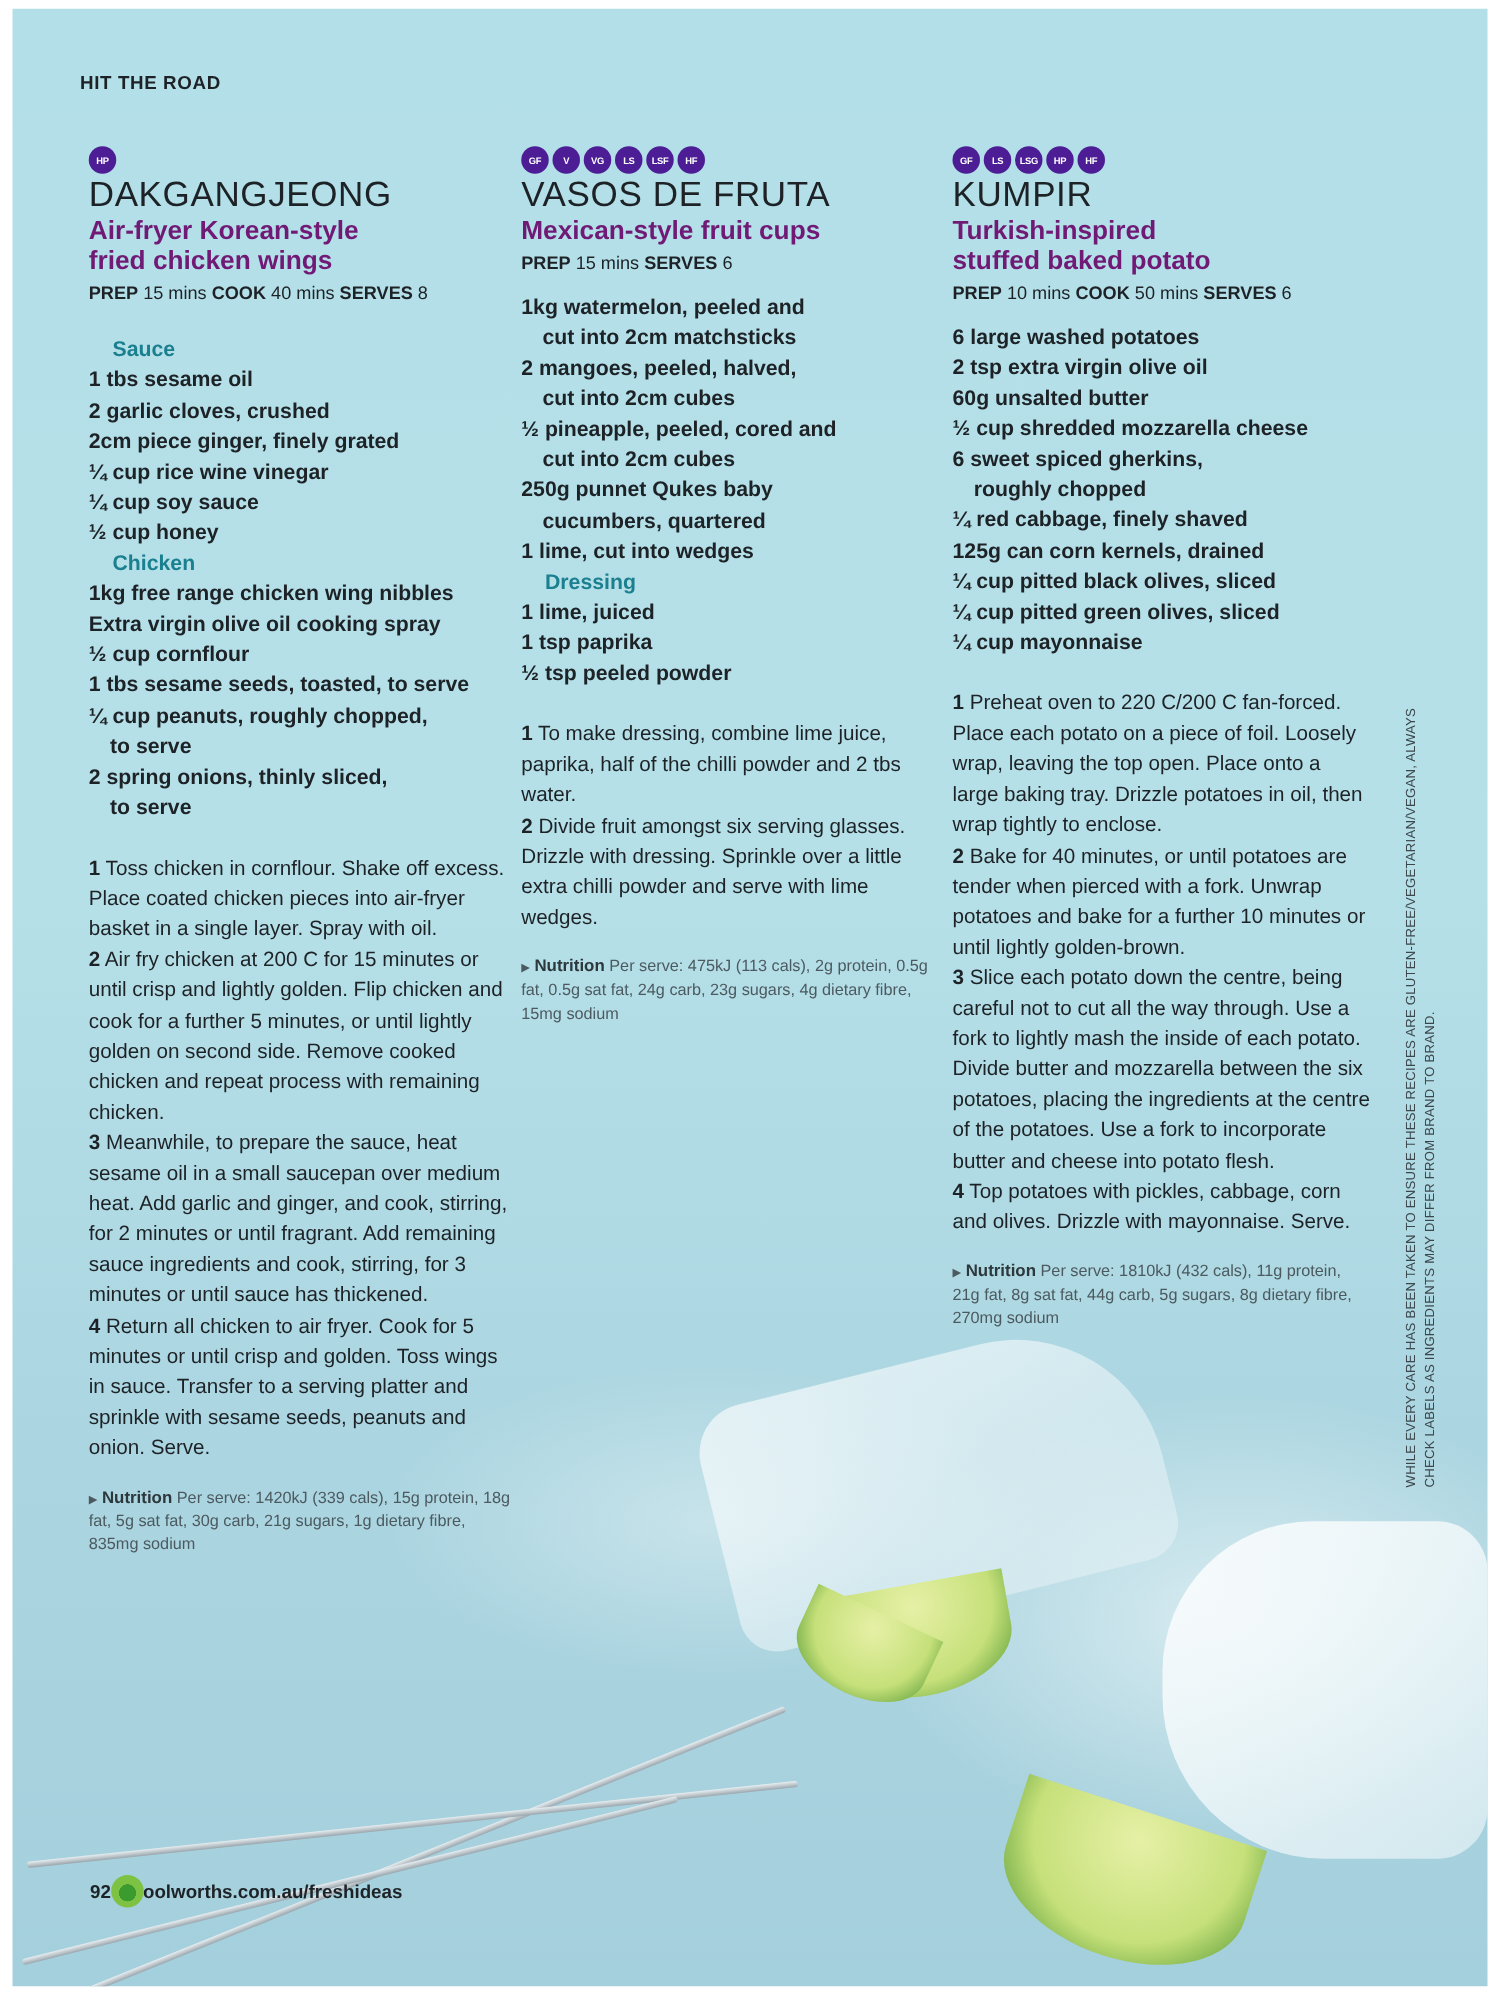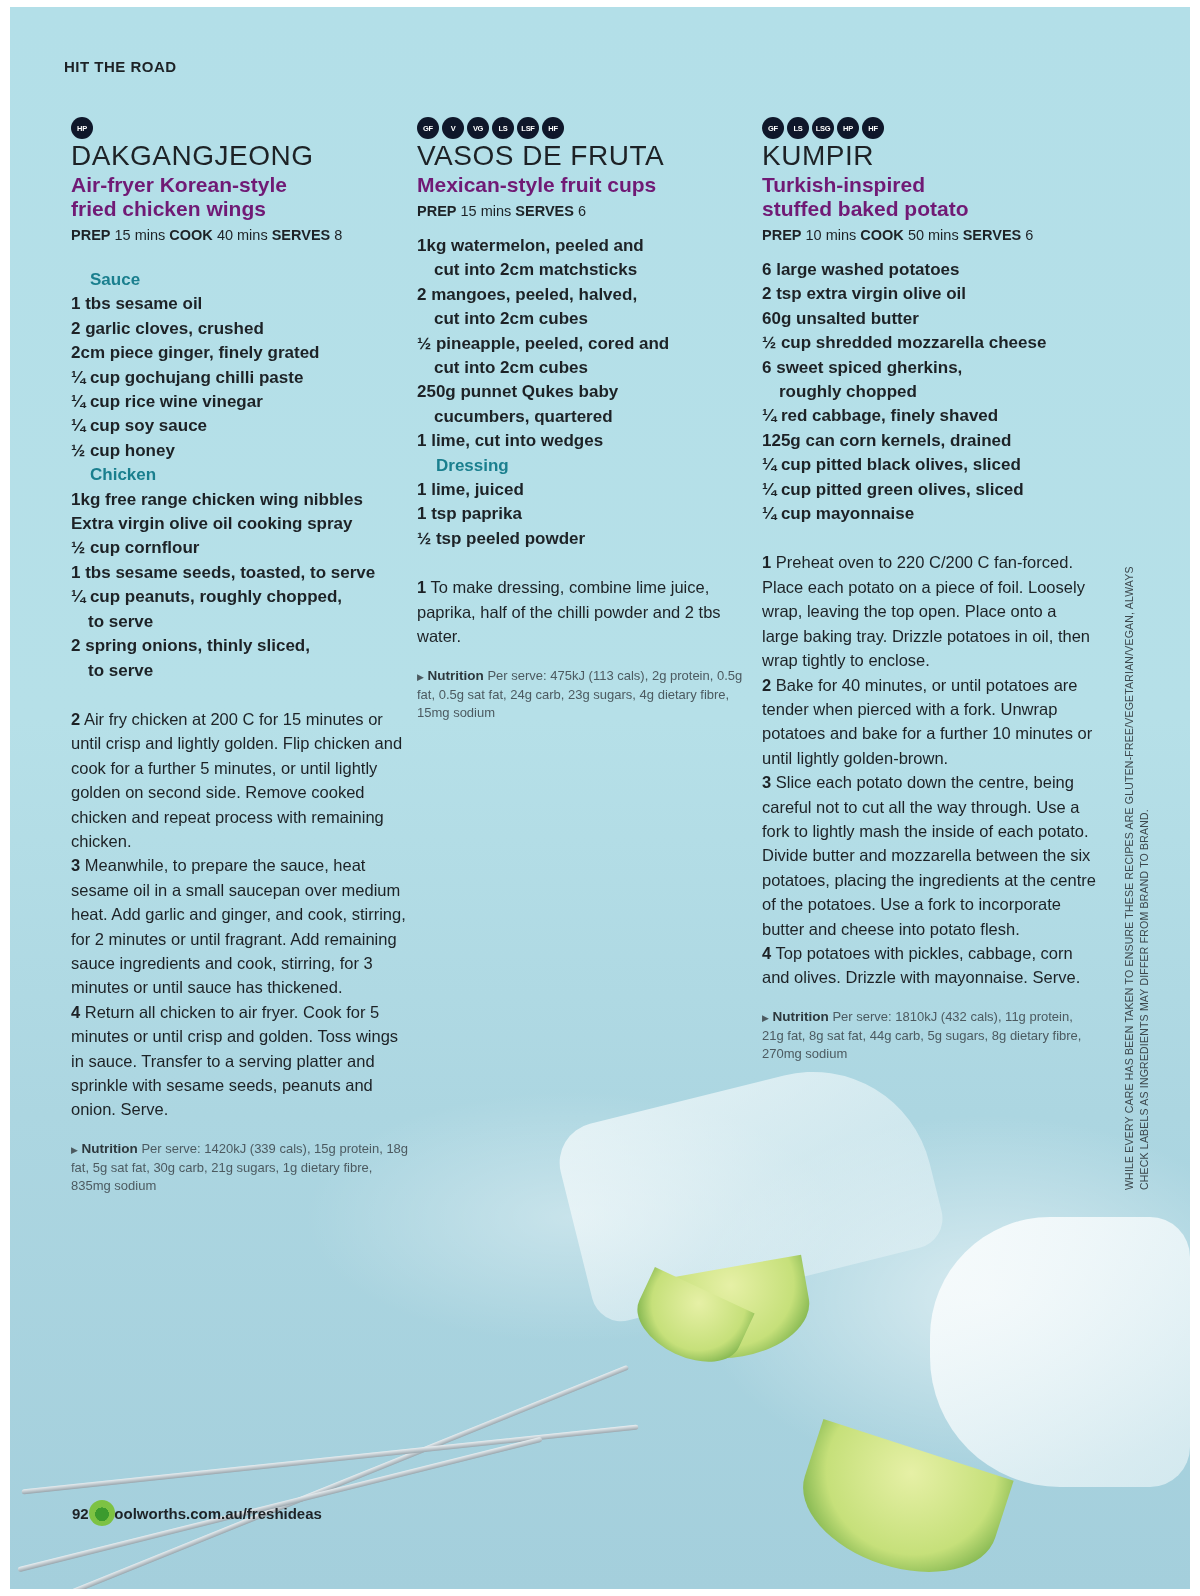--- a/index.html
+++ b/index.html
@@ -47,21 +47,21 @@
     position: absolute; left: 64px; top: 58px; font-weight: 700; font-size: 15px;
     letter-spacing: 0.5px; color: #1d2226;
   }
   .col { position: absolute; top: 117px; }
   .col1 { left: 71px; width: 340px; }
   .col2 { left: 417px; width: 335px; }
   .col3 { left: 762px; width: 335px; }
 
   .badges { display: flex; gap: 3px; height: 22px; margin-bottom: 2px; }
   .badge {
-    width: 22px; height: 22px; border-radius: 50%; background: #0f172a; color: #fff;
+    width: 22px; height: 22px; border-radius: 50%; background: #4c1d95; color: #fff;
     font-size: 7.5px; font-weight: 700; display: flex; align-items: center; justify-content: center;
     letter-spacing: -0.3px;
   }
   .title-en {
     font-size: 28px; font-weight: 400; letter-spacing: 0.5px; line-height: 30px;
     color: #1d2226; text-transform: uppercase; margin-top: 1px;
   }
   .subtitle {
     font-size: 21px; font-weight: 700; line-height: 24px; color: #701a75; margin-top: 2px;
   }
@@ -138,24 +138,20 @@
             </div>
       <div class="ing">
               <span>2 garlic cloves, crushed</span>
               
             </div>
       <div class="ing">
               <span>2cm piece ginger, finely grated</span>
               
             </div>
       <div class="ing">
-              <span>¼ cup gochujang chilli paste</span>
-              
-            </div>
-      <div class="ing">
               <span>¼ cup rice wine vinegar</span>
               
             </div>
       <div class="ing">
               <span>¼ cup soy sauce</span>
               
             </div>
       <div class="ing">
               <span>½ cup honey</span>
               
@@ -180,20 +176,21 @@
       <div class="ing">
               <span>¼ cup peanuts, roughly chopped,</span>
               <span class="cont">to serve</span>
             </div>
       <div class="ing">
               <span>2 spring onions, thinly sliced,</span>
               <span class="cont">to serve</span>
             </div>
     </div>
     <div class="method">
+      <div><span class="step-num">1</span> <span>Toss chicken in cornflour. Shake off excess. Place coated chicken pieces into air-fryer basket in a single layer. Spray with oil.</span></div>
       <div><span class="step-num">2</span> <span>Air fry chicken at 200 C for 15 minutes or until crisp and lightly golden. Flip chicken and cook for a further 5 minutes, or until lightly golden on second side. Remove cooked chicken and repeat process with remaining chicken.</span></div>
       <div><span class="step-num">3</span> <span>Meanwhile, to prepare the sauce, heat sesame oil in a small saucepan over medium heat. Add garlic and ginger, and cook, stirring, for 2 minutes or until fragrant. Add remaining sauce ingredients and cook, stirring, for 3 minutes or until sauce has thickened.</span></div>
       <div><span class="step-num">4</span> <span>Return all chicken to air fryer. Cook for 5 minutes or until crisp and golden. Toss wings in sauce. Transfer to a serving platter and sprinkle with sesame seeds, peanuts and onion. Serve.</span></div>
     </div>
     <div class="nutrition">
           <span class="tri">▶</span>
           <b>Nutrition</b>
           <span>Per serve: 1420kJ (339 cals), 15g protein, 18g fat, 5g sat fat, 30g carb, 21g sugars, 1g dietary fibre, 835mg sodium</span>
         </div>
   </div>
@@ -248,20 +245,21 @@
               <span>1 tsp paprika</span>
               
             </div>
       <div class="ing">
               <span>½ tsp peeled powder</span>
               
             </div>
     </div>
     <div class="method">
       <div><span class="step-num">1</span> <span>To make dressing, combine lime juice, paprika, half of the chilli powder and 2 tbs water.</span></div>
+      <div><span class="step-num">2</span> <span>Divide fruit amongst six serving glasses. Drizzle with dressing. Sprinkle over a little extra chilli powder and serve with lime wedges.</span></div>
     </div>
     <div class="nutrition">
           <span class="tri">▶</span>
           <b>Nutrition</b>
           <span>Per serve: 475kJ (113 cals), 2g protein, 0.5g fat, 0.5g sat fat, 24g carb, 23g sugars, 4g dietary fibre, 15mg sodium</span>
         </div>
   </div>
 <div class="col col3">
     <div class="badges">
       <span class="badge">GF</span>

